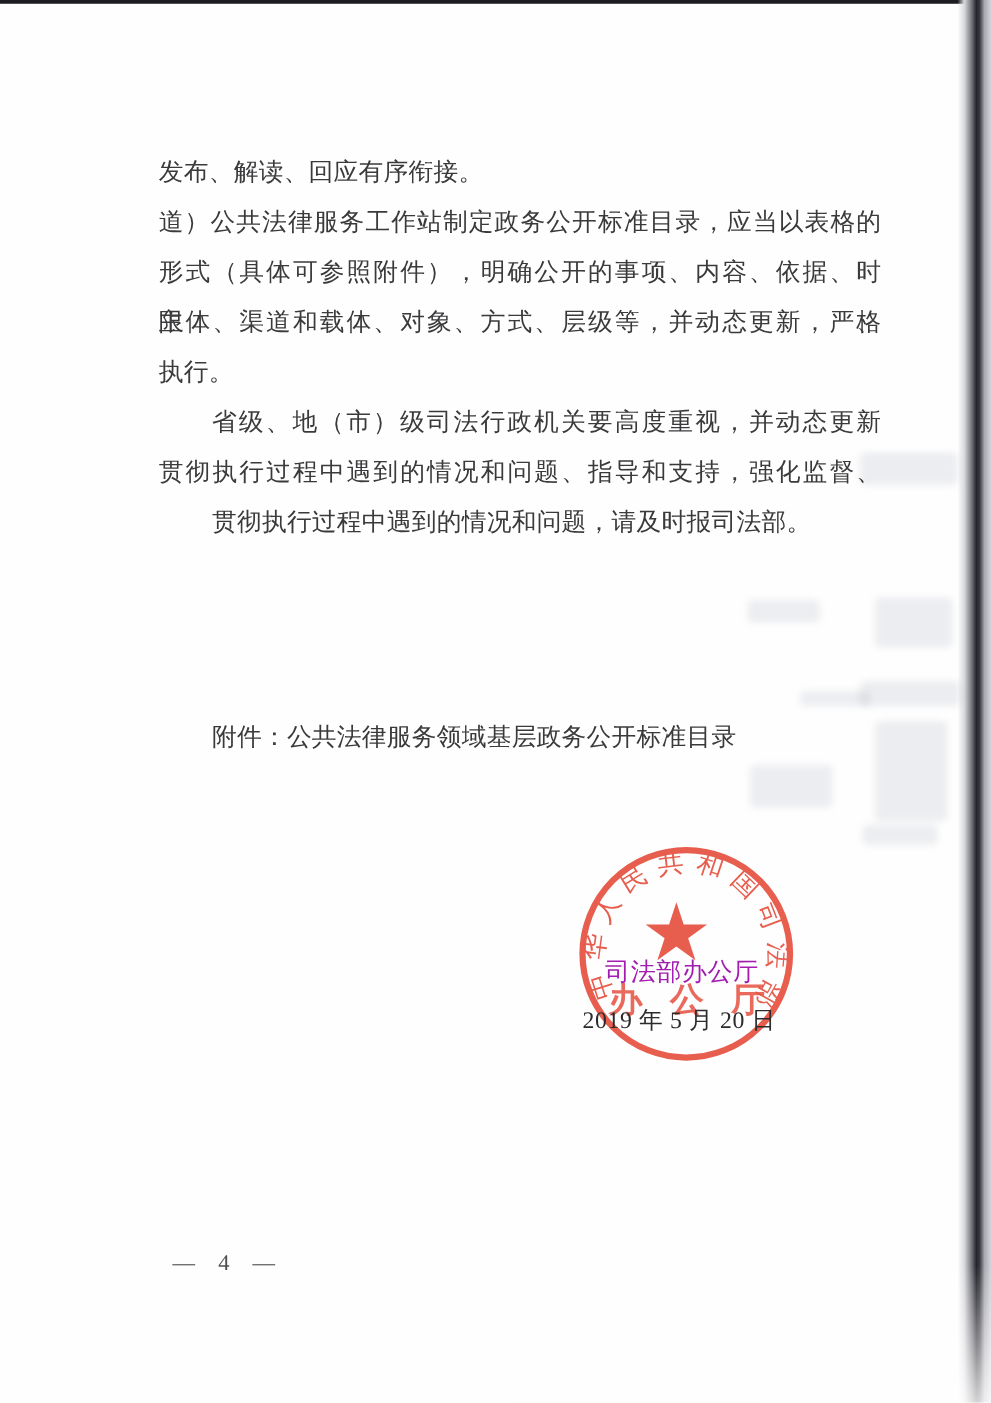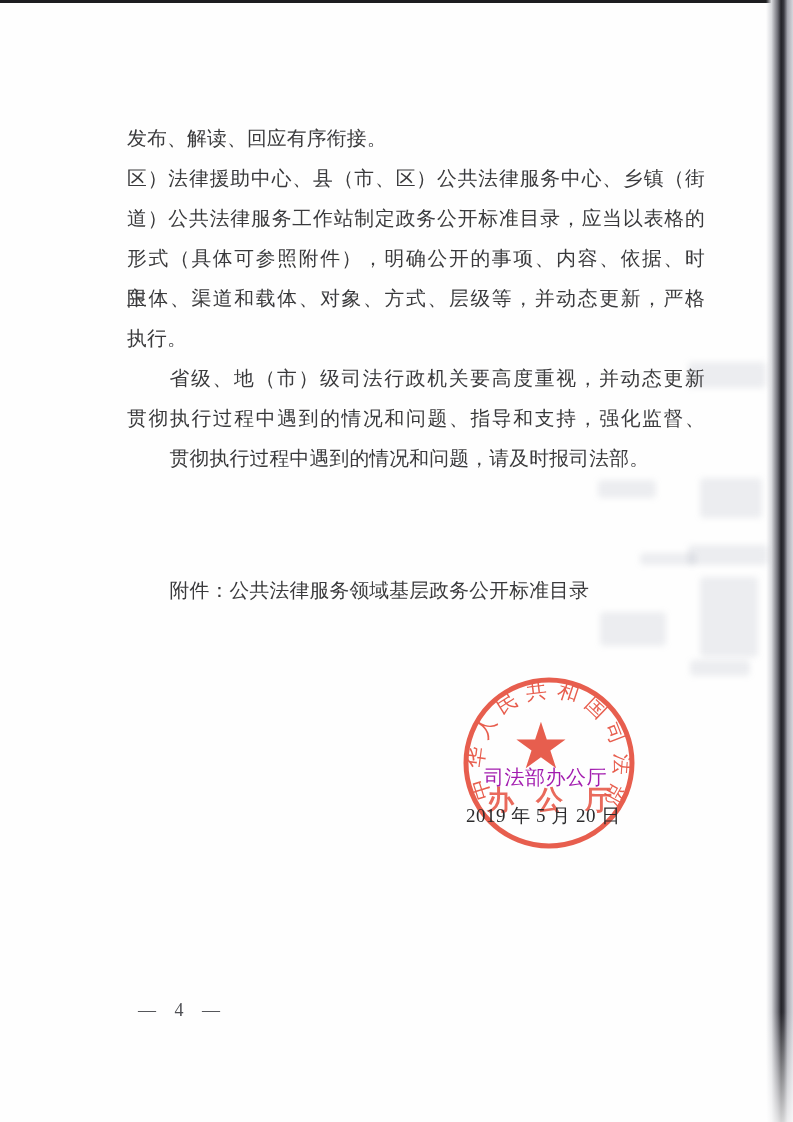--- a/index.html
+++ b/index.html
@@ -106,21 +106,20 @@
   <div class="artifact" style="left:700px;top:478px;width:62px;height:40px;"></div>
   <div class="artifact" style="left:598px;top:480px;width:58px;height:18px;"></div>
   <div class="artifact" style="left:688px;top:545px;width:80px;height:20px;"></div>
   <div class="artifact" style="left:640px;top:553px;width:56px;height:12px;"></div>
   <div class="artifact" style="left:700px;top:577px;width:58px;height:80px;"></div>
   <div class="artifact" style="left:600px;top:612px;width:66px;height:34px;"></div>
   <div class="artifact" style="left:690px;top:660px;width:60px;height:16px;"></div>
 
   <div class="body-text" id="body-lines">
       <div class="bodyline">发布、解读、回应有序衔接。</div>
-      <div class="bodyline justify">区）法律援助中心、县（市、区）公共法律服务中心、乡镇（街</div>
       <div class="bodyline justify">道）公共法律服务工作站制定政务公开标准目录，应当以表格的</div>
       <div class="bodyline justify">形式（具体可参照附件），明确公开的事项、内容、依据、时限、</div>
       <div class="bodyline justify">主体、渠道和载体、对象、方式、层级等，并动态更新，严格</div>
       <div class="bodyline">执行。</div>
       <div class="bodyline indent justify">省级、地（市）级司法行政机关要高度重视，并动态更新</div>
       <div class="bodyline justify">贯彻执行过程中遇到的情况和问题、指导和支持，强化监督、</div>
       <div class="bodyline indent">贯彻执行过程中遇到的情况和问题，请及时报司法部。</div>
     </div>
 
   <div class="attachment-line">附件：公共法律服务领域基层政务公开标准目录</div>

